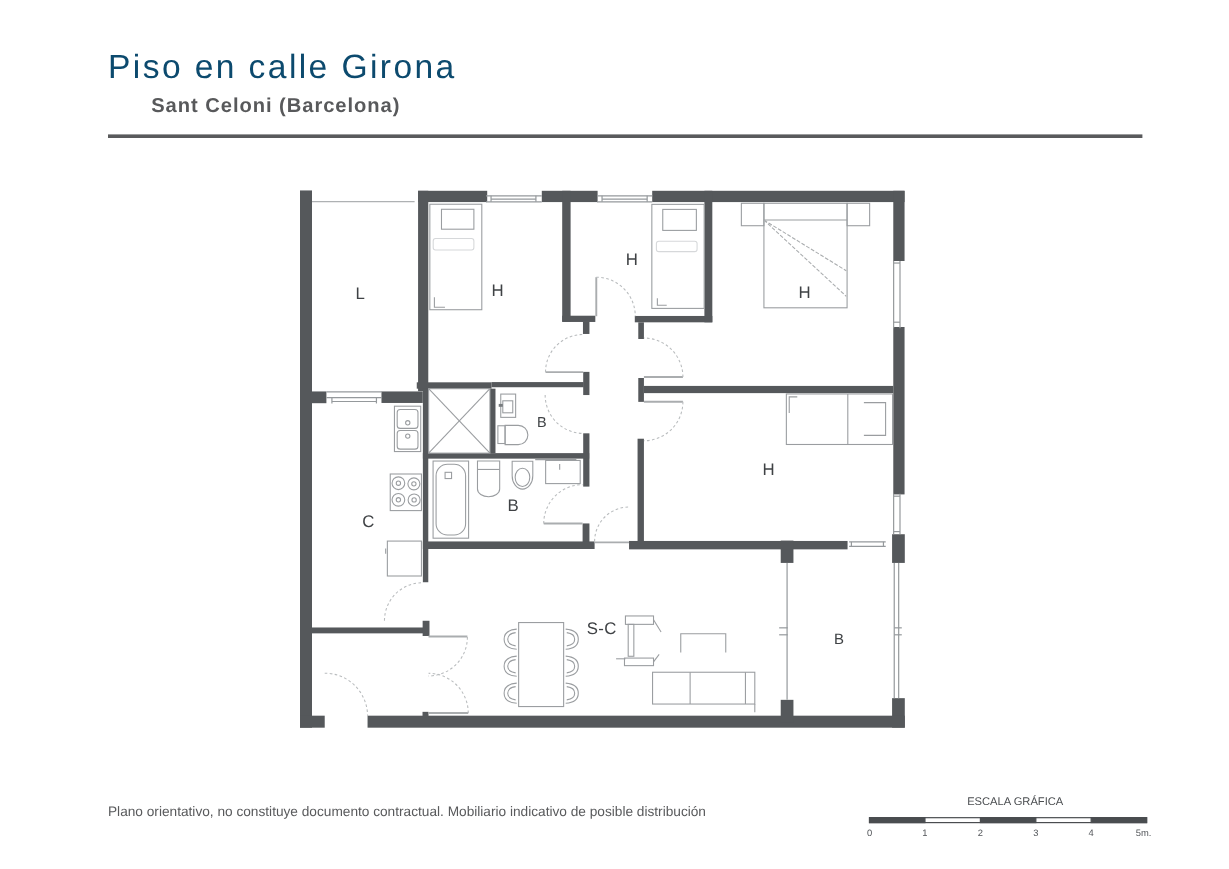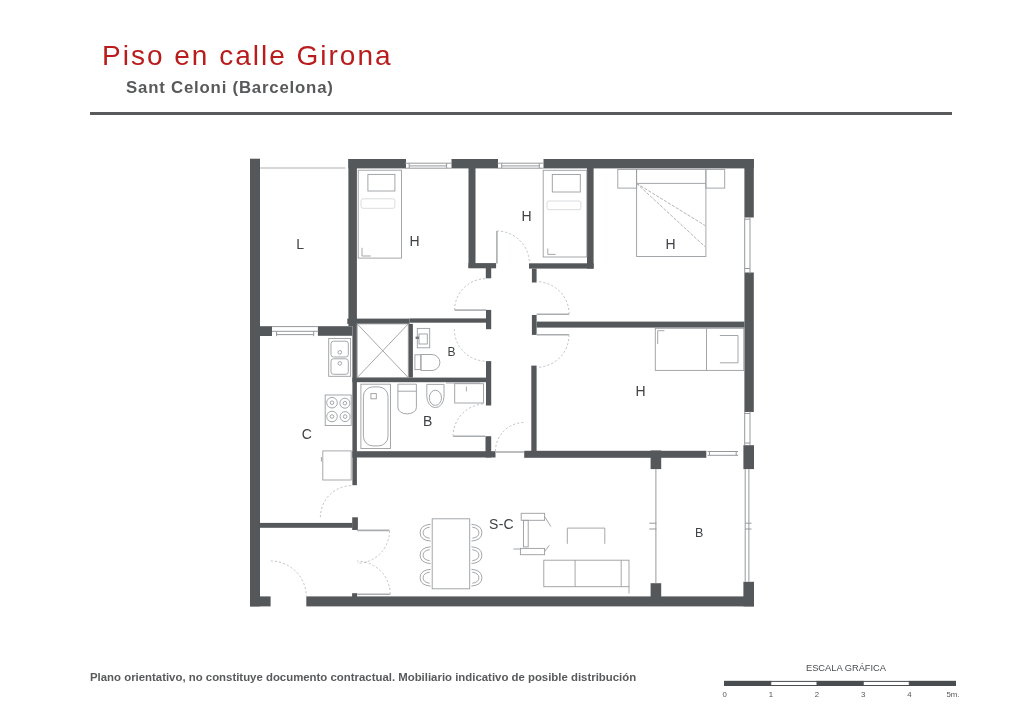--- a/index.html
+++ b/index.html
@@ -1,23 +1,23 @@
 <!DOCTYPE html>
 <html><head>
 <meta charset="utf-8">
 <style>
   html,body{margin:0;padding:0;background:#ffffff;}
   body{width:1024px;height:724px;position:relative;overflow:hidden;
        font-family:"Liberation Sans", sans-serif;}
   .title{position:absolute;left:90px;top:40px;font-size:28px;font-weight:500;
-         color:#b91c1c;letter-spacing:2.0px;margin-left:12px;}
+         color:#0c4a6e;letter-spacing:2.0px;}
   .subtitle{position:absolute;left:90px;top:78px;font-size:16.8px;font-weight:700;
          color:#58595b;letter-spacing:0.8px;margin-left:36px;}
   .rule{position:absolute;left:90px;top:112px;width:862px;height:2.6px;background:#595a5c;}
-  .footer{position:absolute;left:90px;top:671px;font-size:11.4px;color:#595a5c;font-weight:bold;}
+  .footer{position:absolute;left:90px;top:671px;font-size:11.4px;color:#595a5c;}
   .plan{position:absolute;left:0;top:0;}
 </style>
 </head>
 <body>
 
 <div class="title">Piso en calle Girona</div>
 
 <div class="subtitle">Sant Celoni (Barcelona)</div>
 
 <div class="rule"></div>

